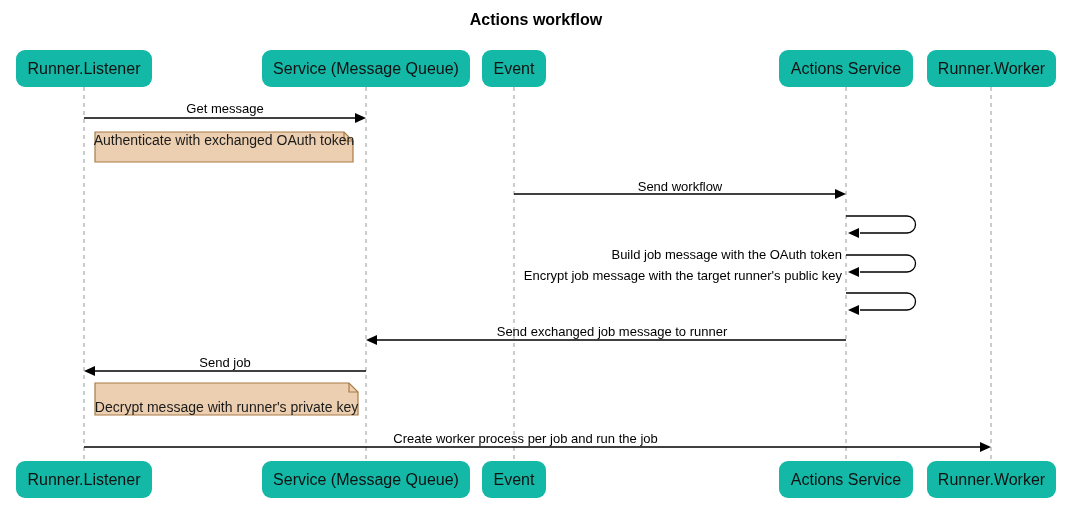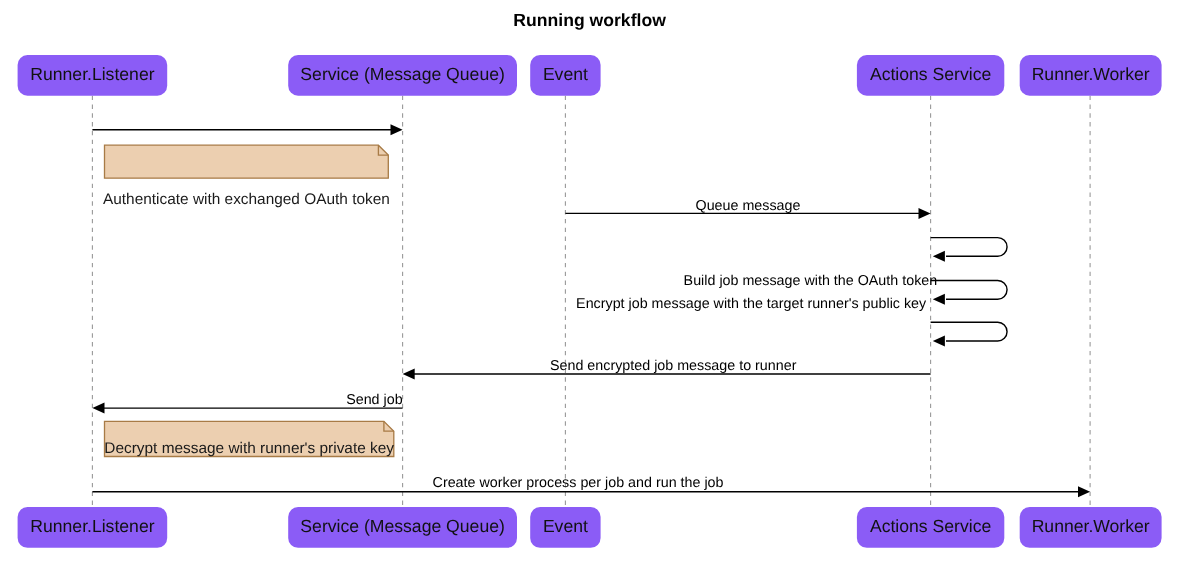--- a/index.html
+++ b/index.html
@@ -18,21 +18,21 @@
     left: 0; top: 11px;
     width: 1072px;
     text-align: center;
     font-size: 16px;
     font-weight: bold;
     color: #000000;
   }
   .actor {
     position: absolute;
     height: 37px;
-    background: #8b5cf6;
+    background: #14b8a6;
     border-radius: 9px;
     display: flex;
     align-items: center;
     justify-content: center;
     font-size: 16px;
     color: #111111;
     white-space: nowrap;
     box-sizing: border-box;
   }
   .msg-label {
@@ -59,21 +59,21 @@
     align-items: center;
     justify-content: center;
     white-space: nowrap;
   }
 </style>
 </head>
 <body>
 
 <div class="diagram">
 
-  <div class="title">Running workflow</div>
+  <div class="title">Actions workflow</div>
 
   <svg class="layer" width="1072" height="523" viewBox="0 0 1072 523">
 
     <line x1="84" y1="87" x2="84" y2="461" stroke="#999999" stroke-width="1" stroke-dasharray="4,4"></line>
     <line x1="366" y1="87" x2="366" y2="461" stroke="#999999" stroke-width="1" stroke-dasharray="4,4"></line>
     <line x1="514" y1="87" x2="514" y2="461" stroke="#999999" stroke-width="1" stroke-dasharray="4,4"></line>
     <line x1="846" y1="87" x2="846" y2="461" stroke="#999999" stroke-width="1" stroke-dasharray="4,4"></line>
     <line x1="991" y1="87" x2="991" y2="461" stroke="#999999" stroke-width="1" stroke-dasharray="4,4"></line>
 
     <path d="M95,132 H344 L353,141 V162 H95 Z" fill="#eccfb0" stroke="#a87b46" stroke-width="1.2"></path>
@@ -111,23 +111,24 @@
   <div class="actor" style="left:482px; top:50px; width:64px;">Event</div>
   <div class="actor" style="left:779px; top:50px; width:134px;">Actions Service</div>
   <div class="actor" style="left:927px; top:50px; width:129px;">Runner.Worker</div>
 
   <div class="actor" style="left:16px;  top:461px; width:136px;">Runner.Listener</div>
   <div class="actor" style="left:262px; top:461px; width:208px;">Service (Message Queue)</div>
   <div class="actor" style="left:482px; top:461px; width:64px;">Event</div>
   <div class="actor" style="left:779px; top:461px; width:134px;">Actions Service</div>
   <div class="actor" style="left:927px; top:461px; width:129px;">Runner.Worker</div>
 
-  <div class="msg-label" style="left:514px; top:179px; width:332px;">Queue message</div>
-  <div class="self-label" style="right:220px; top:247px;">Build job message with the OAuth token</div>
+  <div class="msg-label" style="left:84px;  top:101px; width:282px;">Get message</div>
+  <div class="msg-label" style="left:514px; top:179px; width:332px;">Send workflow</div>
+  <div class="self-label" style="right:230px; top:247px;">Build job message with the OAuth token</div>
   <div class="self-label" style="right:230px; top:268px;">Encrypt job message with the target runner's public key</div>
-  <div class="msg-label" style="left:378px; top:324px; width:468px;">Send encrypted job message to runner</div>
-  <div class="msg-label" style="left:84px;  top:355px; width:282px;text-align:right;">Send job</div>
+  <div class="msg-label" style="left:378px; top:324px; width:468px;">Send exchanged job message to runner</div>
+  <div class="msg-label" style="left:84px;  top:355px; width:282px;">Send job</div>
   <div class="msg-label" style="left:72px;  top:431px; width:907px;">Create worker process per job and run the job</div>
 
-  <div class="note-label" style="left:95px; top:132px; width:258px; height:16px;margin-top:40px;">Authenticate with exchanged OAuth token</div>
+  <div class="note-label" style="left:95px; top:132px; width:258px; height:16px;">Authenticate with exchanged OAuth token</div>
   <div class="note-label" style="left:95px; top:383px; width:263px; height:48px;">Decrypt message with runner's private key</div>
 
 </div>
 
 </body></html>

